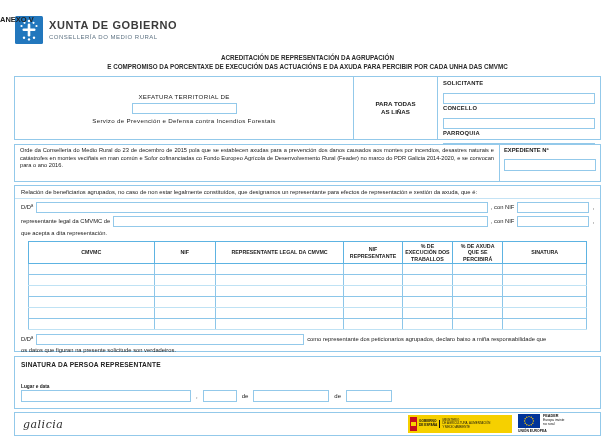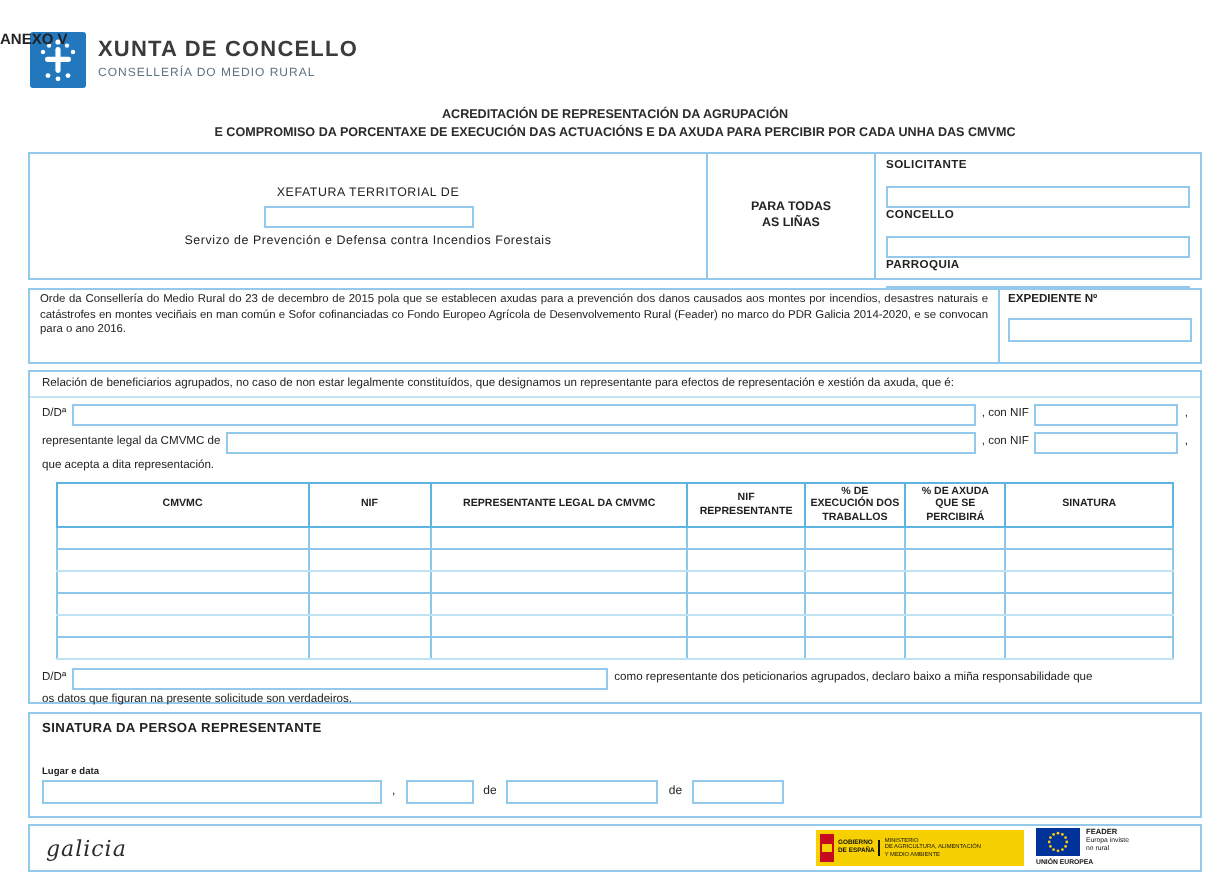--- a/index.html
+++ b/index.html
@@ -95,21 +95,21 @@
           <circle cx="21.5" cy="10" r="1.1"></circle>
         <rect x="12.7" y="7.5" width="2.6" height="13" rx="1.2"></rect>
         <rect x="7.5" y="12.4" width="13" height="2.6" rx="1.2"></rect>
         <circle cx="9" cy="21.8" r="1.2"></circle>
           <circle cx="14" cy="23.4" r="1.2"></circle>
           <circle cx="19" cy="21.8" r="1.2"></circle>
       </g>
     </svg>
   </span>
   <span>
-    <div class="brand-name">XUNTA DE CONCELLO</div>
+    <div class="brand-name">XUNTA DE GOBIERNO</div>
     <div class="brand-sub">CONSELLERÍA DO MEDIO RURAL</div>
   </span>
 </div>
 <div class="abs annex">ANEXO V</div>
 
 <div class="abs doc-title">
   <div>ACREDITACIÓN DE REPRESENTACIÓN DA AGRUPACIÓN</div>
   <div>E COMPROMISO DA PORCENTAXE DE EXECUCIÓN DAS ACTUACIÓNS E DA AXUDA PARA PERCIBIR POR CADA UNHA DAS CMVMC</div>
 </div>
 

